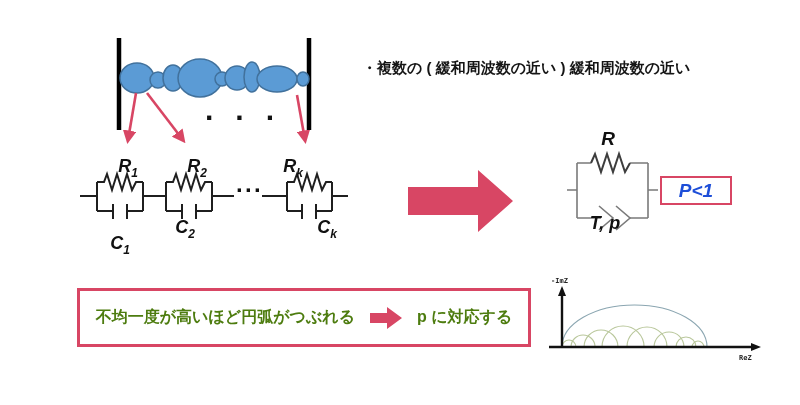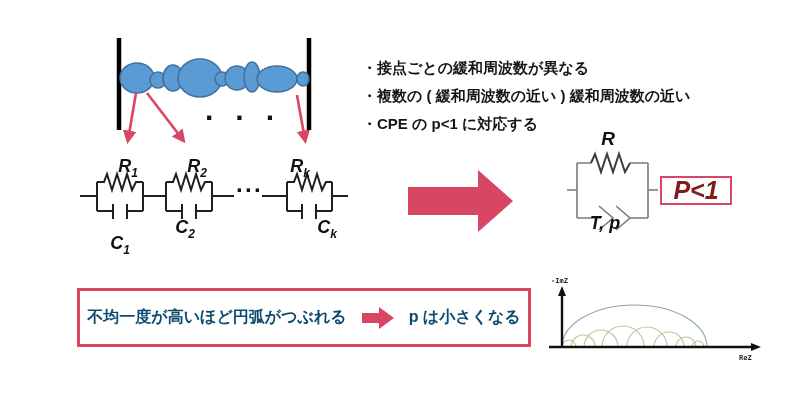--- a/index.html
+++ b/index.html
@@ -7,24 +7,24 @@
          font-family:"Liberation Sans","DejaVu Sans",sans-serif;color:#1a1a1a;}
   .abs{position:absolute;}
   .lbl{position:absolute;font-weight:700;font-style:italic;font-size:18px;color:#111;
        width:48px;text-align:center;line-height:20px;}
   .lbl sub{font-size:12px;}
   .dots-wide{position:absolute;font-weight:700;font-size:30px;letter-spacing:6px;color:#111;line-height:20px;}
   .dots-tight{position:absolute;font-weight:700;font-size:24px;letter-spacing:1px;color:#111;line-height:16px;}
   .bullets{position:absolute;left:362px;top:54px;width:430px;font-size:15px;font-weight:700;line-height:28px;color:#151515;}
   .badge{position:absolute;left:660px;top:176px;width:68px;height:25px;border:2.5px solid #d84664;
          background:#fff;display:flex;align-items:center;justify-content:center;
-         font-weight:700;font-style:italic;font-size:25px;color:#7f1d1d;}
+         font-weight:700;font-style:italic;font-size:19px;color:#1d4ed8;}
   .note{position:absolute;left:77px;top:288px;width:448px;height:53px;border:3px solid #d84664;background:#fff;
         display:flex;align-items:center;justify-content:center;gap:13px;
-        font-size:16px;font-weight:700;color:#0c4a6e;}
+        font-size:16px;font-weight:700;color:#4d7c0f;}
   .plot-label{font-size:7px;font-weight:700;fill:#222;font-family:"DejaVu Sans Mono","Liberation Mono",monospace;}
 </style>
 </head>
 <body>
 
 <div class="slide">
 
   <svg class="abs" style="left:100px;top:30px" width="235" height="120">
     <defs>
       <marker id="ah-red" viewBox="0 0 10 10" refX="7" refY="5" markerWidth="5.2" markerHeight="5.2" orient="auto">
@@ -73,30 +73,28 @@
         <path d="M217,22 V51 M262,22 V51"></path>
         <path d="M217,22 H224 L227,14 L232,30 L237,14 L242,30 L247,14 L252,30 L256,22 H262"></path>
         <path d="M217,51 H232 M232,44 V59 M246,44 V59 M246,51 H262"></path>
       </g>
     </g>
   </svg>
   <div class="dots-tight" style="left:236px;top:182px">···</div>
 
   <div class="lbl" style="left:104px;top:156px"><span>R</span><sub>1</sub></div>
   <div class="lbl" style="left:173px;top:156px"><span>R</span><sub>2</sub></div>
-  <div class="lbl" style="left:276px;top:156px"><span>R</span><sub>k</sub></div>
+  <div class="lbl" style="left:269px;top:156px"><span>R</span><sub>k</sub></div>
 
   <div class="lbl" style="left:96px;top:233px"><span>C</span><sub>1</sub></div>
   <div class="lbl" style="left:161px;top:217px"><span>C</span><sub>2</sub></div>
   <div class="lbl" style="left:303px;top:217px"><span>C</span><sub>k</sub></div>
 
   <div class="bullets">
-    <div>・接点ごとの緩和周波数が異なる</div>
     <div>・複数の ( 緩和周波数の近い ) 緩和周波数の近い</div>
-    <div>・CPE の p&lt;1 に対応する</div>
   </div>
 
   <svg class="abs" style="left:400px;top:165px" width="135" height="75">
     <polygon points="8,22 78,22 78,5 113,36 78,67 78,50 8,50" fill="#d84664"></polygon>
   </svg>
 
   <svg class="abs" style="left:555px;top:145px" width="115" height="110">
     <g stroke="#7a7a7a" stroke-width="1.6" fill="none">
       <path d="M12,45 H22 M93,45 H103"></path>
       <path d="M22,18 V73 M93,18 V73"></path>
@@ -108,21 +106,21 @@
   </svg>
   <div class="lbl" style="left:584px;top:129px;font-size:19px">R</div>
   <div class="lbl" style="left:579px;top:213px;width:52px">T, p</div>
   <div class="badge">P&lt;1</div>
 
   <div class="note">
     <span>不均一度が高いほど円弧がつぶれる</span>
     <svg width="36" height="26">
       <polygon points="2,8 19,8 19,2 34,13 19,24 19,18 2,18" fill="#d84664"></polygon>
     </svg>
-    <span>p は小さくなる</span>
+    <span>p に対応する</span>
   </div>
 
   <svg class="abs" style="left:545px;top:272px" width="235" height="95">
     <g>
         <path d="M 17 75 A 6.96 6.96 0 0 1 30.92 75" fill="none" stroke="#b9c79b" stroke-width="1.1"></path>
         <path d="M 25.99 75 A 12.035 12.035 0 0 1 50.059999999999995 75" fill="none" stroke="#b9c79b" stroke-width="1.1"></path>
         <path d="M 39.040000000000006 75 A 16.965 16.965 0 0 1 72.97 75" fill="none" stroke="#b9c79b" stroke-width="1.1"></path>
         <path d="M 57.02 75 A 21.025 21.025 0 0 1 99.07 75" fill="none" stroke="#b9c79b" stroke-width="1.1"></path>
         <path d="M 81.96 75 A 20.01 20.01 0 0 1 121.97999999999999 75" fill="none" stroke="#b9c79b" stroke-width="1.1"></path>
         <path d="M 109.075 75 A 14.934999999999999 14.934999999999999 0 0 1 138.945 75" fill="none" stroke="#b9c79b" stroke-width="1.1"></path>

